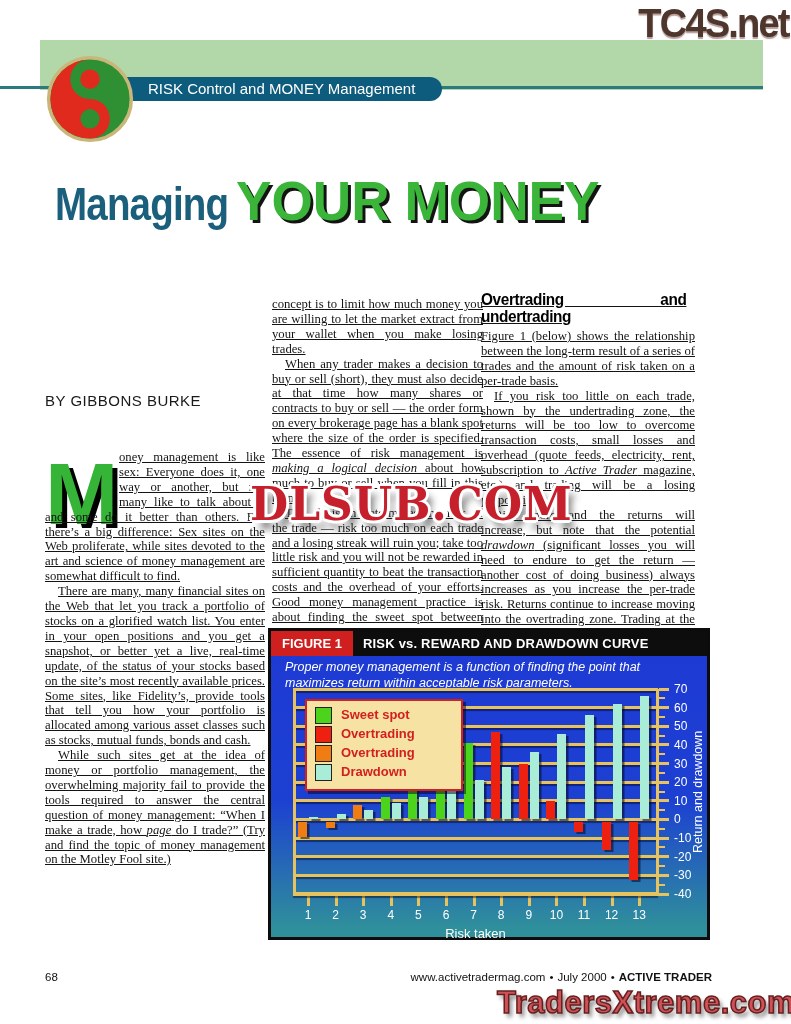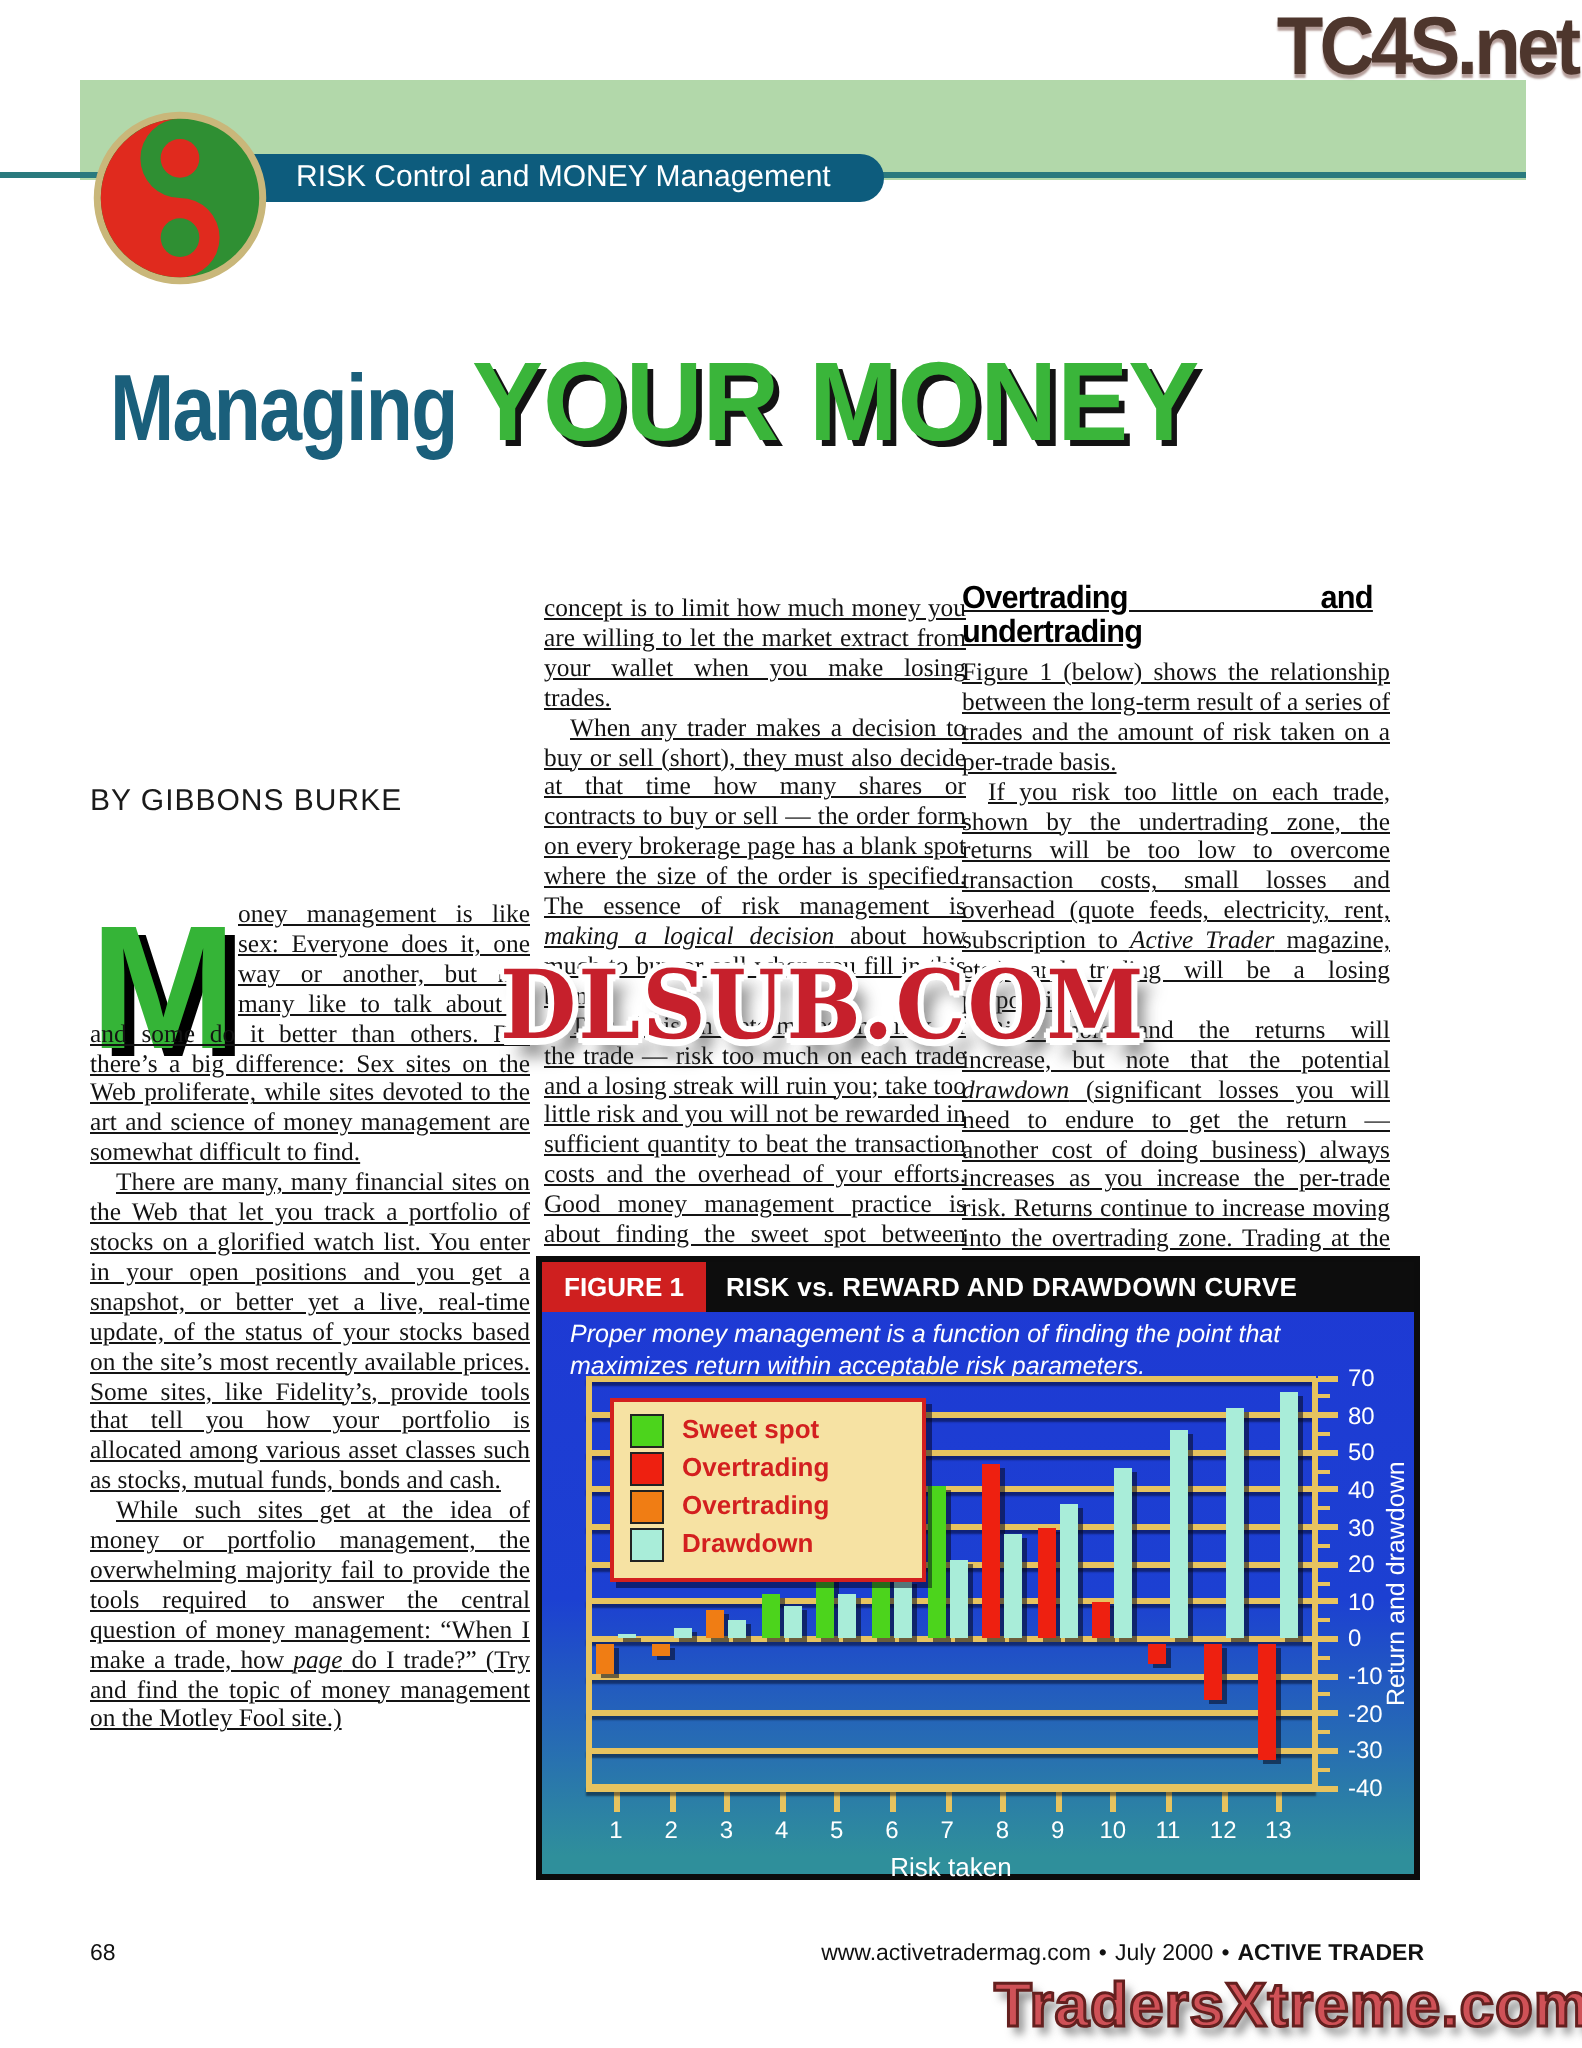--- a/index.html
+++ b/index.html
@@ -172,21 +172,21 @@
             <div class="leg-lb">Drawdown</div>
           </div>
         </div>
       <div class="xlabel">Risk taken</div>
       <div class="ylabel">Return and drawdown</div>
     <div class="grid" style="top: -1.5px;"></div>
         <div class="ytick" style="top: -1.5px;"></div>
         <div class="ylab" style="top: -7px;">70</div>
         <div class="grid" style="top: 17.1364px;"></div>
         <div class="ytick" style="top: 17.1364px;"></div>
-        <div class="ylab" style="top: 11.6364px;">80</div>
+        <div class="ylab" style="top: 11.6364px;">60</div>
         <div class="grid" style="top: 35.7727px;"></div>
         <div class="ytick" style="top: 35.7727px;"></div>
         <div class="ylab" style="top: 30.2727px;">50</div>
         <div class="grid" style="top: 54.4091px;"></div>
         <div class="ytick" style="top: 54.4091px;"></div>
         <div class="ylab" style="top: 48.9091px;">40</div>
         <div class="grid" style="top: 73.0455px;"></div>
         <div class="ytick" style="top: 73.0455px;"></div>
         <div class="ylab" style="top: 67.5455px;">30</div>
         <div class="grid" style="top: 91.6818px;"></div>

